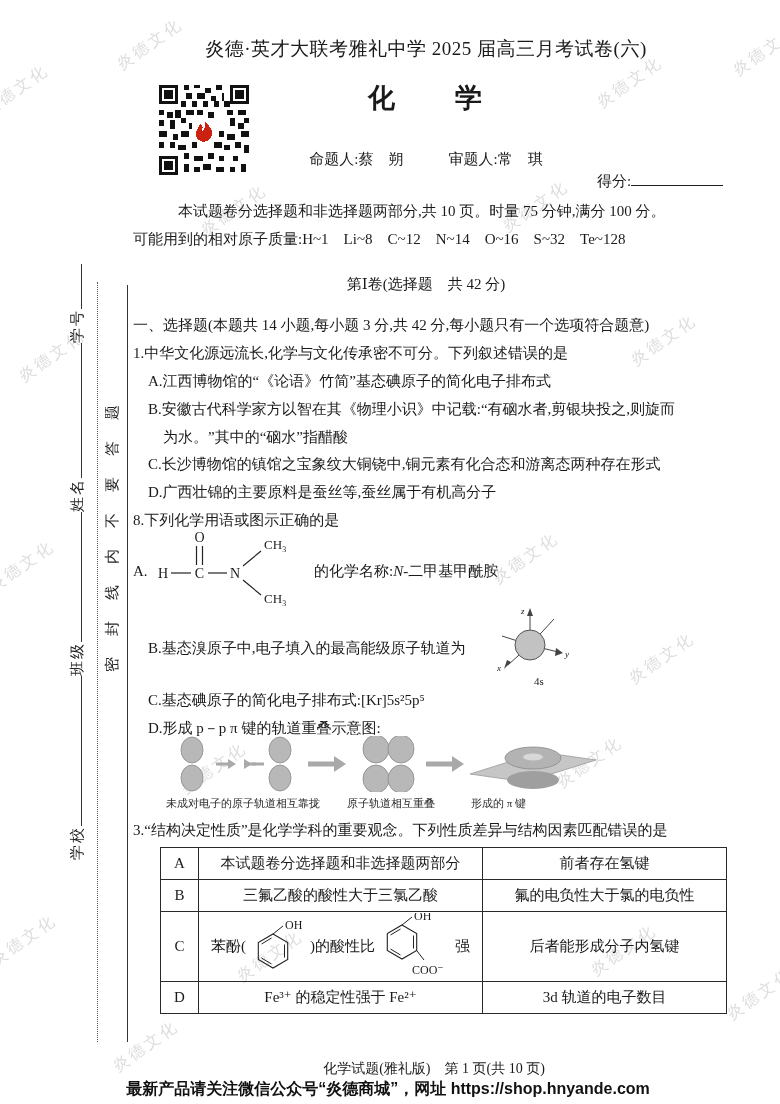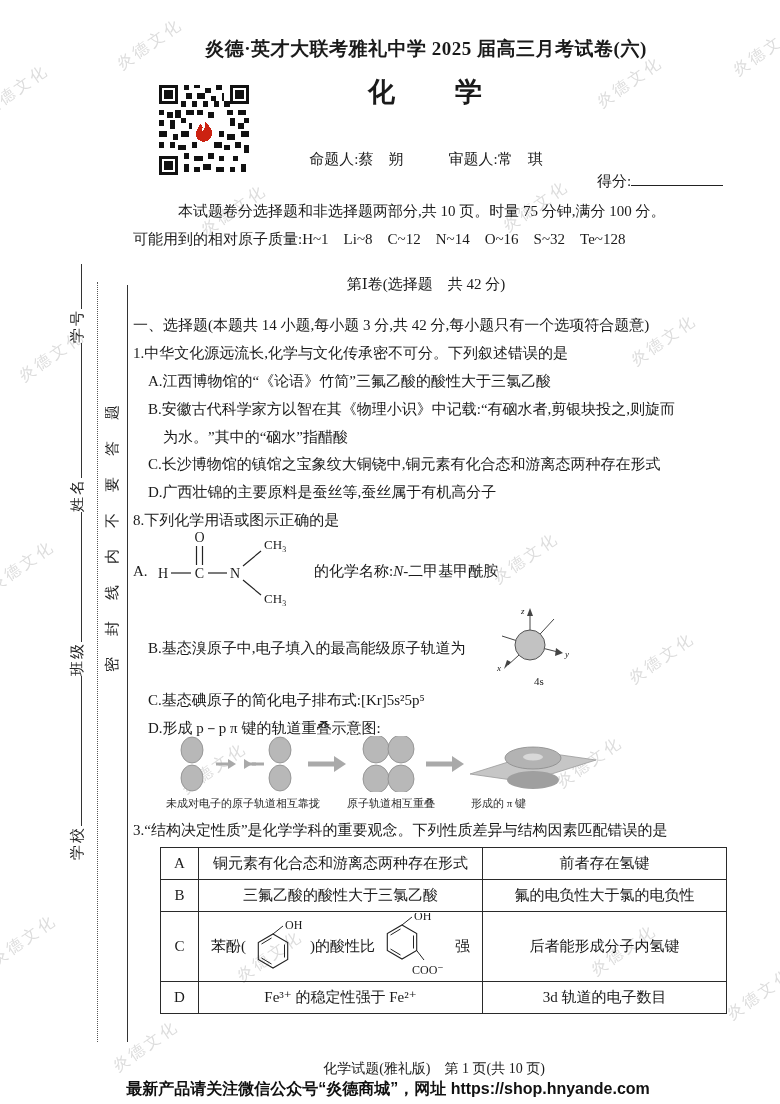--- a/index.html
+++ b/index.html
@@ -15,21 +15,21 @@
   .content{position:relative;z-index:2;}
   .blank-line{display:inline-block;border-bottom:1px solid #222;height:14px;vertical-align:baseline;}
   .vtext{position:absolute;transform:rotate(-90deg);transform-origin:0 0;white-space:nowrap;z-index:2;}
   .vlabels{font-size:15px;letter-spacing:2px;color:#222;}
   .vblank{display:inline-block;border-bottom:1px solid #333;height:17px;}
   .vseal{font-size:15px;letter-spacing:21px;color:#222;}
   .vline-dotted{position:absolute;border-left:1px dotted #555;width:0;z-index:1;}
   .vline-solid{position:absolute;border-left:1px solid #333;width:0;z-index:1;}
   .subject{font-size:27px;font-weight:bold;letter-spacing:2px;}
   .subject-gap{display:inline-block;width:58px;}
-  .exam-title{font-size:19px;font-weight:bold;letter-spacing:0.5px;}
+  .exam-title{font-size:19px;font-weight:normal;letter-spacing:0.5px;}
   table.q3{border-collapse:collapse;table-layout:fixed;}
   table.q3 th,table.q3 td{border:1px solid #2a2a2a;font-size:15px;font-weight:normal;
       text-align:center;vertical-align:middle;padding:0 2px;overflow:hidden;}
   .cellflex{display:flex;align-items:center;justify-content:center;gap:1px;}
   .caption{font-size:11px;color:#2a2a2a;}
   .promo{font-family:"Liberation Sans","DejaVu Sans",sans-serif;font-weight:bold;font-size:16px;color:#111;}
   svg text{font-family:"Liberation Serif","DejaVu Serif",serif;}
   .axis-label{font-style:italic;}
 </style>
 </head>
@@ -134,40 +134,40 @@
             <rect x="26" y="30" width="2" height="2"></rect>
             <rect x="30" y="29" width="2" height="3"></rect>
           <rect x="14" y="9" width="2" height="2"></rect>
             <rect x="18" y="10" width="2" height="2"></rect>
         </g>
         <rect x="12" y="12" width="9" height="9" fill="#fff"></rect>
         <path d="M16.8,13.2 C18.4,15.2 20,16.3 19.4,18.5 C18.9,20.3 17,21.2 15.3,20.6 C13.7,20.1 13,18.3 13.7,16.8 C14.1,15.9 15,15.2 15.2,14.1 C15.9,15 16.3,16 15.9,17.1 C16.9,16.4 17,14.9 16.8,13.2 Z" fill="#cc2211"></path>
       </svg>
     </div>
 
-    <div class="abs center-line" style="top:74px">
+    <div class="abs center-line" style="top:80px">
       <span class="subject">化</span><span class="subject-gap"></span><span class="subject">学</span>
     </div>
 
     <div class="abs center-line t15 bold" style="top:149px">命题人:蔡　朔　　　审题人:常　琪</div>
 
     <div class="abs t15" style="left:597px;top:171px">
       <span class="bold">得分:</span><span class="blank-line" style="width:92px"></span>
     </div>
 
     <div class="abs t15" style="left:178px;top:201px">本试题卷分选择题和非选择题两部分,共 10 页。时量 75 分钟,满分 100 分。</div>
     <div class="abs t15" style="left:133px;top:229px">可能用到的相对原子质量:H~1　Li~8　C~12　N~14　O~16　S~32　Te~128</div>
 
     <div class="abs center-line t15 bold" style="top:274px">第Ⅰ卷(选择题　共 42 分)</div>
     <div class="abs t15" style="left:133px;top:315px">
       <span class="bold">一、选择题</span><span>(本题共 14 小题,每小题 3 分,共 42 分,每小题只有一个选项符合题意)</span>
     </div>
 
     <div class="abs t15" style="left:133px;top:343px">1.中华文化源远流长,化学与文化传承密不可分。下列叙述错误的是</div>
-    <div class="abs t15" style="left:148px;top:371px">A.江西博物馆的“《论语》竹简”三氟乙酸的酸性大于三氯乙酸</div>
+    <div class="abs t15" style="left:148px;top:371px">A.江西博物馆的“《论语》竹简”基态碘原子的简化电子排布式</div>
     <div class="abs t15" style="left:148px;top:399px">B.安徽古代科学家方以智在其《物理小识》中记载:“有硇水者,剪银块投之,则旋而</div>
     <div class="abs t15" style="left:163px;top:427px">为水。”其中的“硇水”指醋酸</div>
     <div class="abs t15" style="left:148px;top:454px">C.长沙博物馆的镇馆之宝象纹大铜铙中,铜元素有化合态和游离态两种存在形式</div>
     <div class="abs t15" style="left:148px;top:482px">D.广西壮锦的主要原料是蚕丝等,蚕丝属于有机高分子</div>
 
     <div class="abs t15" style="left:133px;top:510px">8.下列化学用语或图示正确的是</div>
 
     <div class="abs t15" style="left:133px;top:561px">A.</div>
     <div class="abs" style="left:153px;top:528px">
       <svg width="152" height="82" viewBox="0 0 152 82">
@@ -265,21 +265,21 @@
     <div class="abs" style="left:160px;top:847px">
       <table class="q3" style="width:566px">
         <colgroup>
             <col style="width:38px">
             <col style="width:284px">
             <col style="width:244px">
           </colgroup>
         <tbody>
         <tr style="height:32px">
           <td>A</td>
-          <td>铜元素有化合态和游离态两种存在形式</td>
+          <td>本试题卷分选择题和非选择题两部分</td>
           <td>前者存在氢键</td>
         </tr>
         <tr style="height:32px">
           <td>B</td>
           <td>三氟乙酸的酸性大于三氯乙酸</td>
           <td>氟的电负性大于氯的电负性</td>
         </tr>
         <tr style="height:70px">
           <td>C</td>
           <td>

